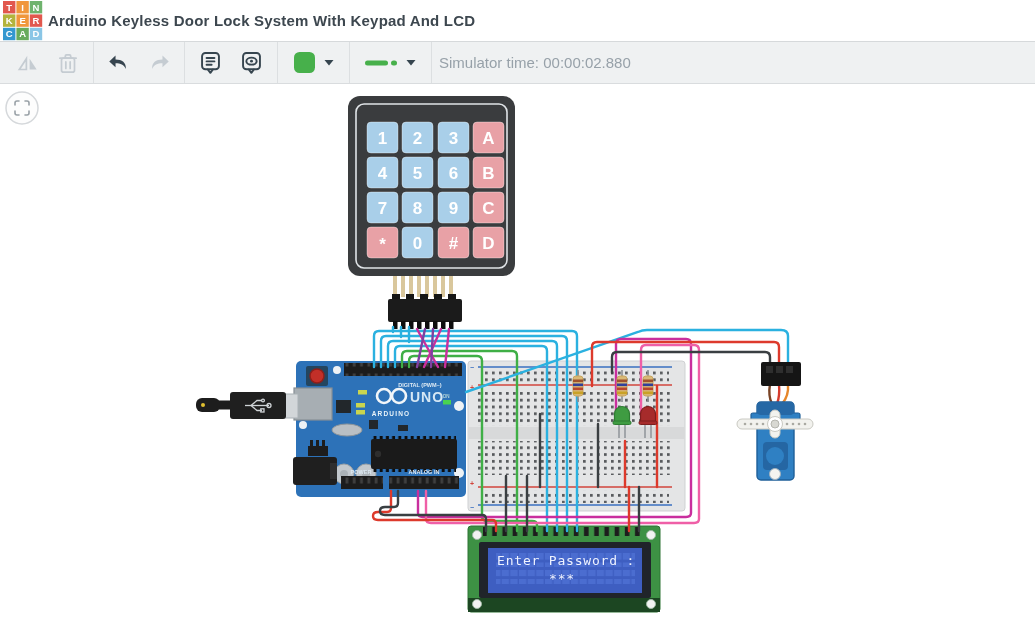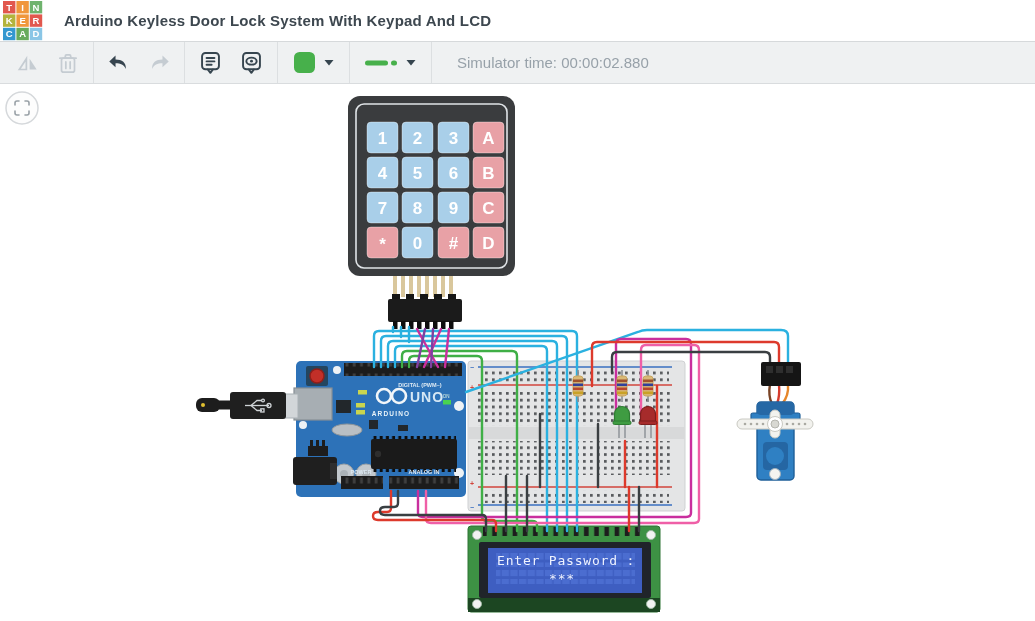--- a/index.html
+++ b/index.html
@@ -1,28 +1,28 @@
 <!DOCTYPE html>
 <html><head>
 <meta charset="utf-8">
 <style>
   html,body{margin:0;padding:0;background:#fff;}
   .app{width:1035px;height:621px;position:relative;overflow:hidden;
        font-family:"Liberation Sans",sans-serif;background:#fff;}
   
   .topbar{height:41px;border-bottom:1px solid #d6d9db;display:flex;align-items:center;background:#fff;}
   .logo{margin-left:2px;display:block;}
-  .doc-title{margin-left:20px;font-size:15px;font-weight:700;color:#3d474f;letter-spacing:.2px;}
+  .doc-title{margin-left:4px;font-size:15px;font-weight:700;color:#3d474f;letter-spacing:.2px;}
   
   .toolbar{height:41px;border-bottom:1px solid #d9dcde;background:#eff1f2;display:flex;align-items:center;padding-left:8px;}
   .tbtn{background:transparent;border:none;padding:3px 4px;margin:0 3px;display:flex;align-items:center;cursor:pointer;border-radius:4px;}
   .tbtn svg{display:block;}
   .sep{width:1px;height:41px;background:#dcdfe1;margin:0 5px;}
   .dd{background:transparent;border:none;display:flex;align-items:center;gap:7px;padding:4px 10px;cursor:pointer;}
-  .sim-time{margin-left:20px;color:#97a1a9;font-size:15px;}
+  .sim-time{margin-left:2px;color:#97a1a9;font-size:15px;}
   .canvas{position:relative;width:1035px;height:536px;background:#ffffff;}
   .canvas svg{display:block;}
   text{user-select:none;}
 </style>
 </head>
 <body>
 <div class="app">
 
   <div class="topbar">
     <svg class="logo" width="42" height="41" viewBox="0 0 42 41">

